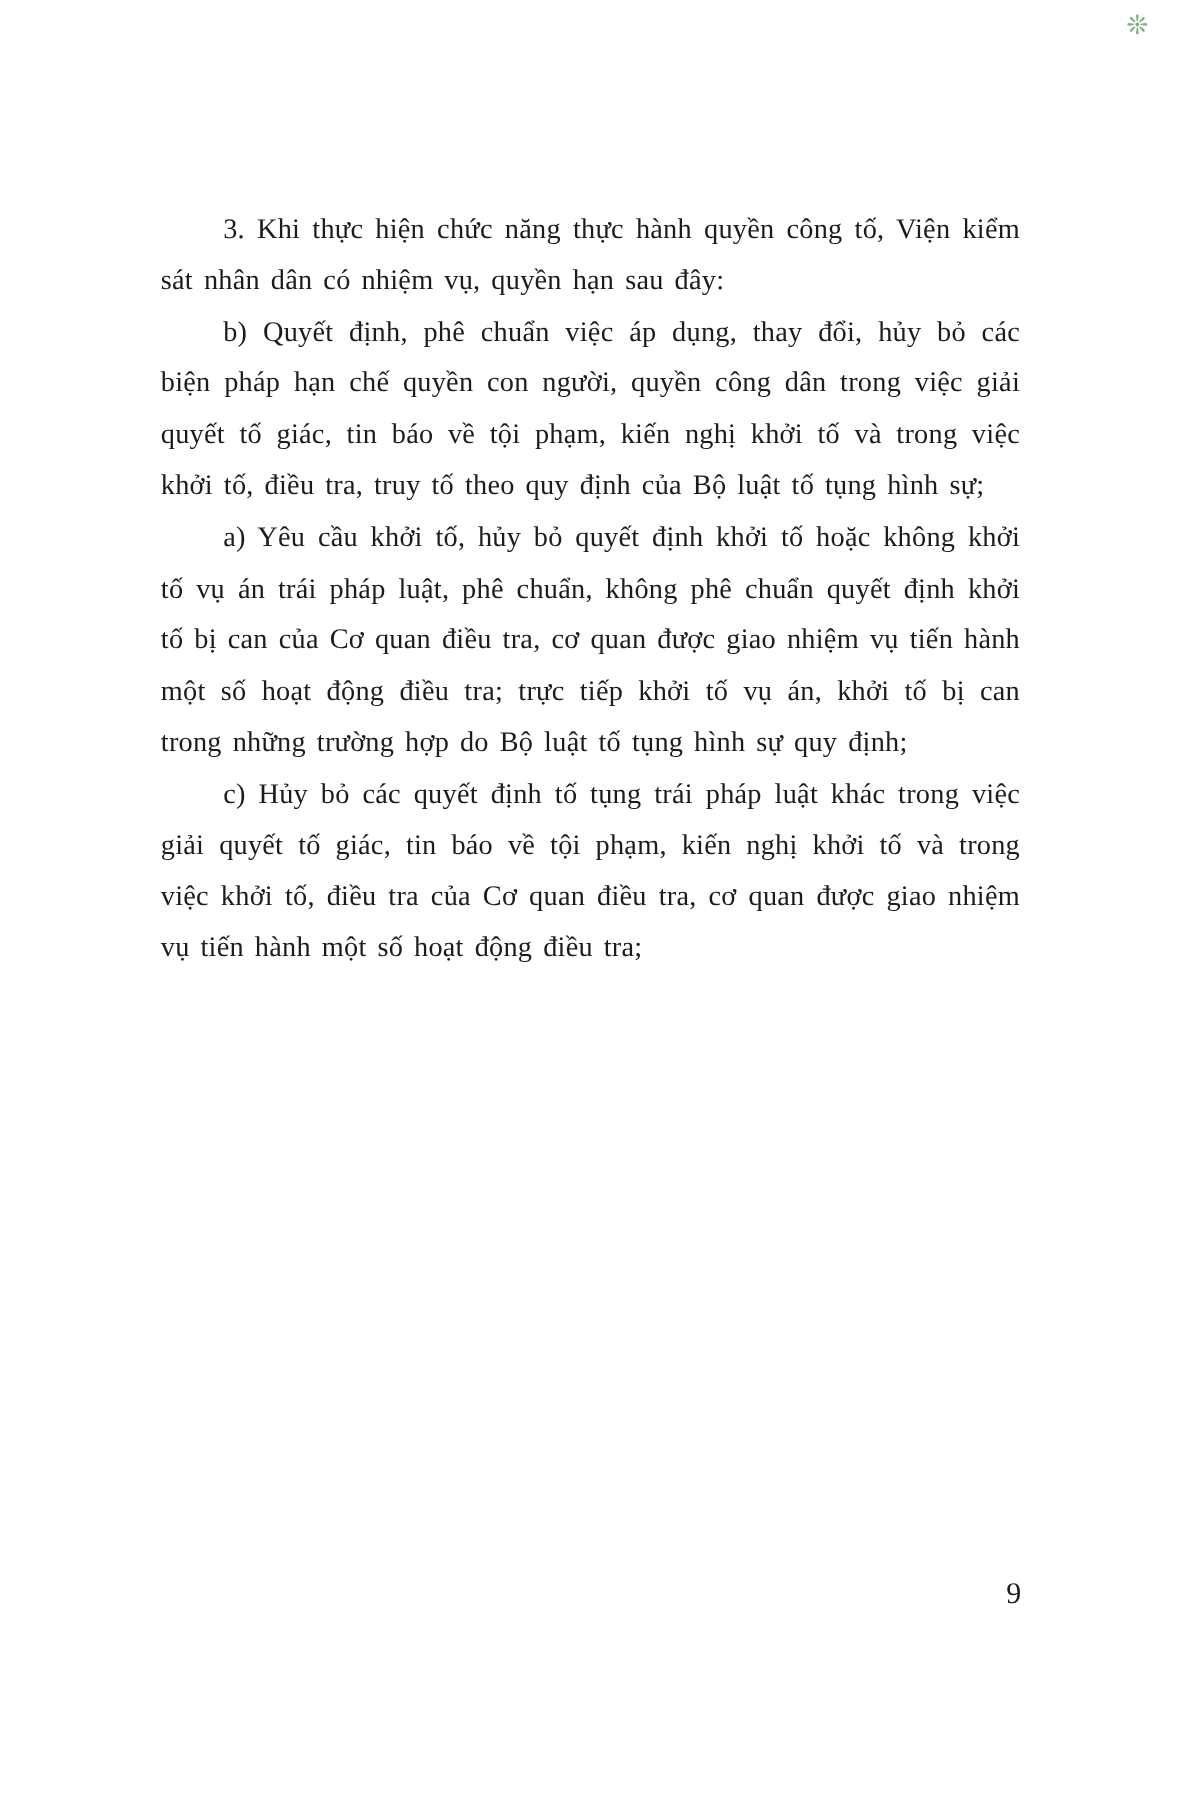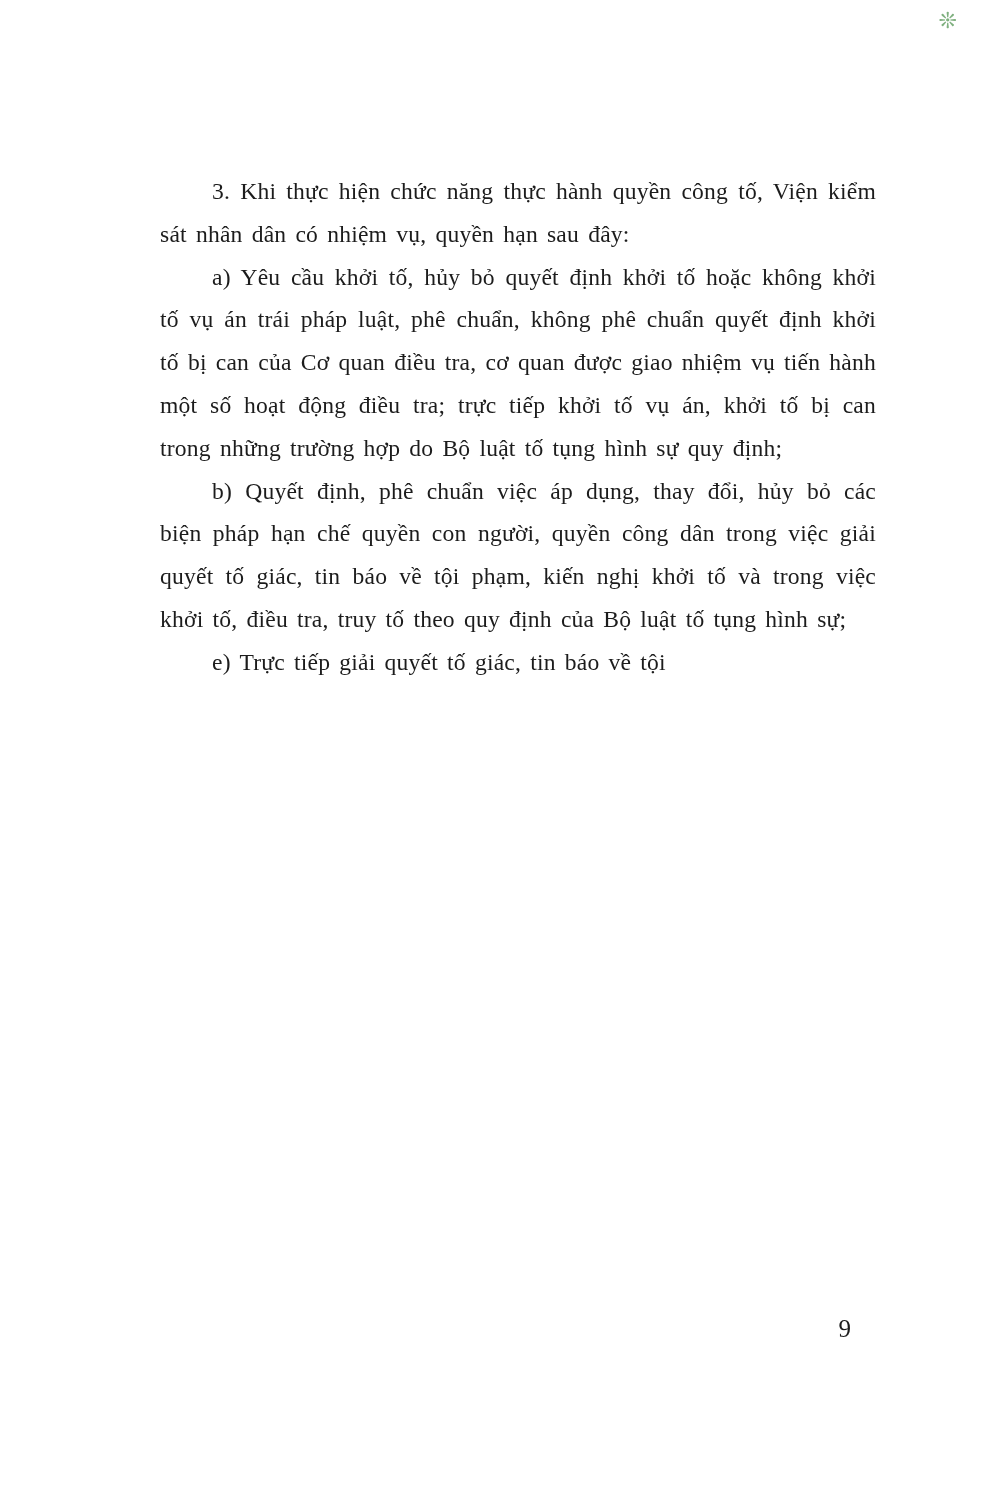--- a/index.html
+++ b/index.html
@@ -24,21 +24,21 @@
     position: absolute;
     top: 10px;
     right: 40px;
     font-size: 22px;
     line-height: 1;
     color: #7fb07f;
     user-select: none;
   }
   .text-block {
     position: absolute;
-    left: 160px;
+    left: 134px;
     top: 170px;
     width: 716px;
     font-size: 23.6px;
     line-height: 42.8px;
     text-align: justify;
     text-justify: inter-word;
     word-spacing: 3px;
     letter-spacing: 0.2px;
   }
   .text-block p {
@@ -57,20 +57,20 @@
 </style>
 </head>
 <body>
 
 <div class="page">
 
   <span class="corner-deco">❊</span>
 
   <div class="text-block">
     <p>3. Khi thực hiện chức năng thực hành quyền công tố, Viện kiểm sát nhân dân có nhiệm vụ, quyền hạn sau đây:</p>
+    <p>b) Quyết định, phê chuẩn việc áp dụng, thay đổi, hủy bỏ các biện pháp hạn chế quyền con người, quyền công dân trong việc giải quyết tố giác, tin báo về tội phạm, kiến nghị khởi tố và trong việc khởi tố, điều tra, truy tố theo quy định của Bộ luật tố tụng hình sự;</p>
     <p>a) Yêu cầu khởi tố, hủy bỏ quyết định khởi tố hoặc không khởi tố vụ án trái pháp luật, phê chuẩn, không phê chuẩn quyết định khởi tố bị can của Cơ quan điều tra, cơ quan được giao nhiệm vụ tiến hành một số hoạt động điều tra; trực tiếp khởi tố vụ án, khởi tố bị can trong những trường hợp do Bộ luật tố tụng hình sự quy định;</p>
-    <p>b) Quyết định, phê chuẩn việc áp dụng, thay đổi, hủy bỏ các biện pháp hạn chế quyền con người, quyền công dân trong việc giải quyết tố giác, tin báo về tội phạm, kiến nghị khởi tố và trong việc khởi tố, điều tra, truy tố theo quy định của Bộ luật tố tụng hình sự;</p>
-    <p>e) Trực tiếp giải quyết tố giác, tin báo về tội</p>
+    <p>c) Hủy bỏ các quyết định tố tụng trái pháp luật khác trong việc giải quyết tố giác, tin báo về tội phạm, kiến nghị khởi tố và trong việc khởi tố, điều tra của Cơ quan điều tra, cơ quan được giao nhiệm vụ tiến hành một số hoạt động điều tra;</p>
   </div>
 
   <div class="page-number">9</div>
 
 </div>
 
 </body></html>

